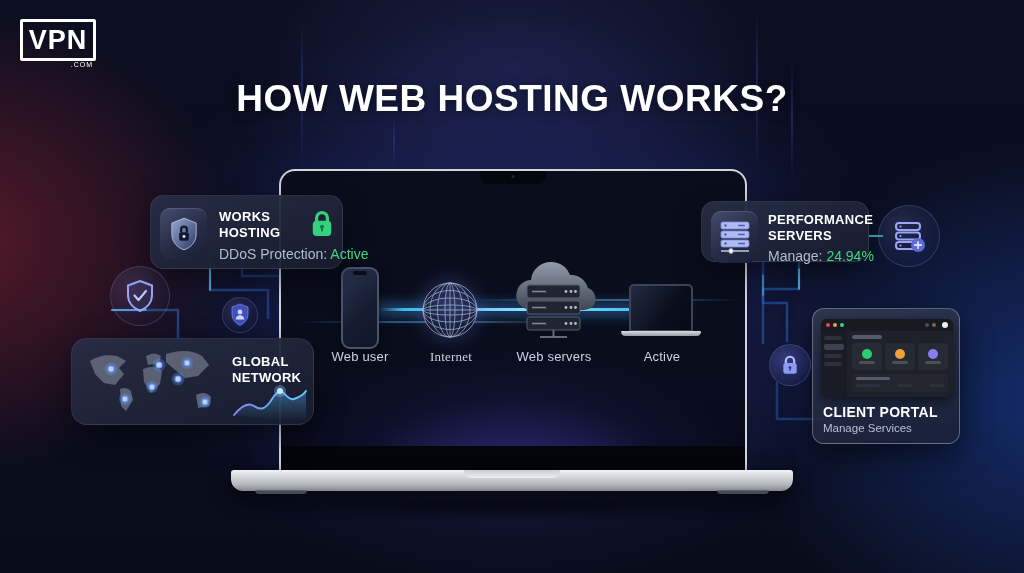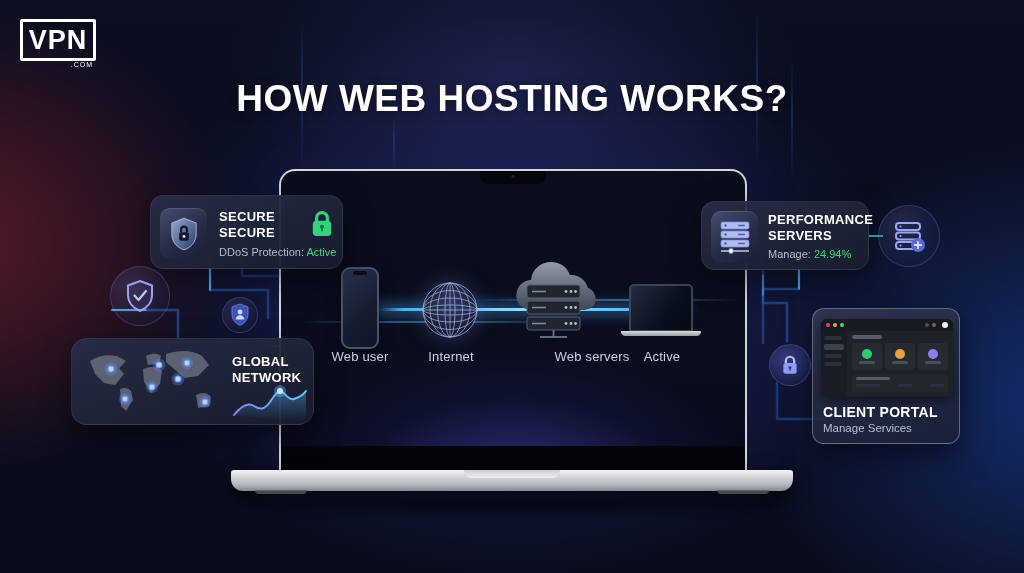--- a/index.html
+++ b/index.html
@@ -64,21 +64,21 @@
   .mini-laptop-base{ left:621px; top:331px; width:80px; height:5px;
     background:linear-gradient(180deg,#dadde1,#969ca5); border-radius:1px 1px 5px 5px; }
   .flow-label{ top:349px; transform:translateX(-50%); color:#ccd2e1; font-size:13px; letter-spacing:.2px; }
 
   
   .card{ background:linear-gradient(160deg, rgba(40,46,70,.95), rgba(24,28,46,.95));
     border:1px solid rgba(255,255,255,.08); border-radius:14px; box-shadow:0 10px 30px rgba(0,0,0,.45); }
   .icon-tile{ border-radius:10px; background:linear-gradient(145deg,#454d6e 0%, #262c45 55%, #1a1f36 100%);
     display:flex; align-items:center; justify-content:center; box-shadow:inset 0 1px 0 rgba(255,255,255,.12); }
   .card-title{ color:#fff; font-size:13px; font-weight:800; letter-spacing:.3px; line-height:1.22; }
-  .card-stat{ color:#b4bccd; font-size:11px; }
+  .card-stat{ color:#b4bccd; font-size:14px; }
   .stat-green{ color:#3ed685; }
 
   
   .portal-card{ left:812px; top:308px; width:148px; height:136px; border-radius:12px;
     background:linear-gradient(165deg, rgba(54,62,88,.8), rgba(26,32,54,.9));
     border:1px solid rgba(255,255,255,.3); box-shadow:0 12px 30px rgba(0,0,0,.5); }
   .mini-win{ left:8px; top:10px; width:132px; height:78px; background:#14161d; border-radius:6px; overflow:hidden;
     box-shadow:0 4px 12px rgba(0,0,0,.5); }
   .mini-titlebar{ height:12px; display:flex; align-items:center; padding:0 5px; gap:3px; background:#181a22; }
   .tl-dot{ width:4px; height:4px; border-radius:50%; }
@@ -166,21 +166,21 @@
         <ellipse cx="31" cy="31" rx="12.5" ry="27"></ellipse>
         <ellipse cx="31" cy="31" rx="5" ry="27"></ellipse>
         <line x1="31" y1="4" x2="31" y2="58"></line>
         <ellipse cx="31" cy="31" rx="27" ry="19.5"></ellipse>
         <ellipse cx="31" cy="31" rx="27" ry="12"></ellipse>
         <ellipse cx="31" cy="31" rx="27" ry="5"></ellipse>
         <line x1="4" y1="31" x2="58" y2="31"></line>
       </g>
     </svg>
   </div>
-  <div class="abs flow-label" style="left:451px;">Internet</div>
+  <div class="abs flow-label" style="left:451px;font-family:Liberation Serif, serif;">Internet</div>
 
   <div class="abs cloud-wrap">
     <svg width="90" height="88" viewBox="0 0 90 88">
       <defs>
         <linearGradient id="cloudG" x1="0" y1="0" x2="0" y2="1">
           <stop offset="0%" stop-color="#939bab"></stop>
           <stop offset="100%" stop-color="#3f4554"></stop>
         </linearGradient>
       </defs>
       <path d="M24 54 C 11 54 5 44 8 35 C 10 28 16 24 22 24 C 23 13 32 6 42 6 C 51 6 58 11 61 19 C 69 18 77 24 79 32 C 85 34 88 41 86 47 C 84 52 79 54 73 54 Z" fill="url(#cloudG)"></path>
@@ -204,57 +204,57 @@
             <circle cx="62" cy="67.5" r="1.4"></circle>
             <circle cx="66.5" cy="67.5" r="1.4"></circle>
         </g>
         <g stroke="#6d7586" stroke-width="1.8">
           <line x1="44.5" y1="74" x2="44.5" y2="81"></line>
           <line x1="31" y1="81" x2="58" y2="81"></line>
         </g>
       </g>
     </svg>
   </div>
-  <div class="abs flow-label" style="left:554px;margin-left:38px;">Web servers</div>
+  <div class="abs flow-label" style="left:554px;">Web servers</div>
 
   <div class="abs mini-laptop-screen"></div>
   <div class="abs mini-laptop-base"></div>
   <div class="abs flow-label" style="left:662px;">Active</div>
 
   <div class="abs card" style="left:150px; top:195px; width:193px; height:74px;">
     <div class="abs icon-tile" style="left:9px; top:12px; width:47px; height:51px;">
       <svg width="30" height="34" viewBox="0 0 24 28">
         <defs>
           <linearGradient id="shG" x1="0" y1="0" x2="1" y2="1">
             <stop offset="0%" stop-color="#96a7d4"></stop>
               <stop offset="100%" stop-color="#2c3a61"></stop>
           </linearGradient>
         </defs>
         <path d="M12 1 L22 5 V14 C22 21 17 25.5 12 27 C7 25.5 2 21 2 14 V5 Z" fill="url(#shG)" stroke="#aab6dc" stroke-width=".8"></path>
         <rect x="8" y="12.5" width="8" height="7" rx="1.6" fill="#121830"></rect>
         <path d="M9.6 12.5 v-2.2 a2.4 2.4 0 0 1 4.8 0 v2.2" stroke="#121830" stroke-width="1.8" fill="none"></path>
         <circle cx="12" cy="16" r="1.2" fill="#e9eef8"></circle>
       </svg>
     </div>
-    <div class="abs card-title" style="left:68px; top:13px; width:92px;">SECURE SECURE</div>
+    <div class="abs card-title" style="left:68px; top:13px; width:92px;">WORKS HOSTING</div>
     <div class="abs card-stat" style="left:68px; top:50px; width:130px; white-space:nowrap;">
       <span>DDoS Protection:</span>
       <span class="stat-green">Active</span>
     </div>
     <div class="abs" style="left:158px; top:13px;">
       <svg width="26" height="30" viewBox="0 0 24 27">
         <path d="M7 11 V8 a5 5 0 0 1 10 0 v3" stroke="#35d17e" stroke-width="3" fill="none" stroke-linecap="round"></path>
         <rect x="3.5" y="10.5" width="17" height="14" rx="3.5" fill="#35d17e"></rect>
         <circle cx="12" cy="16" r="1.9" fill="#0c7a45"></circle>
         <rect x="11.1" y="16.5" width="1.8" height="4" rx=".9" fill="#0c7a45"></rect>
       </svg>
     </div>
   </div>
 
-  <div class="abs card" style="left:701px; top:201px; width:168px; height:69px;">
+  <div class="abs card" style="left:701px; top:201px; width:168px; height:61px;">
     <div class="abs icon-tile" style="left:9px; top:9px; width:47px; height:52px;">
       <svg width="34" height="36" viewBox="0 0 34 36">
         <g>
           <rect x="3" y="3" width="28" height="7" rx="1.8" fill="#b0bbf4" stroke="#7d8ada" stroke-width=".8"></rect>
           <rect x="3" y="12" width="28" height="7" rx="1.8" fill="#b0bbf4" stroke="#7d8ada" stroke-width=".8"></rect>
           <rect x="3" y="21" width="28" height="7" rx="1.8" fill="#b0bbf4" stroke="#7d8ada" stroke-width=".8"></rect>
           <g fill="#4b59ae">
             <circle cx="7.5" cy="6.5" r="1.2"></circle>
               <circle cx="7.5" cy="15.5" r="1.2"></circle>
               <circle cx="7.5" cy="24.5" r="1.2"></circle>

